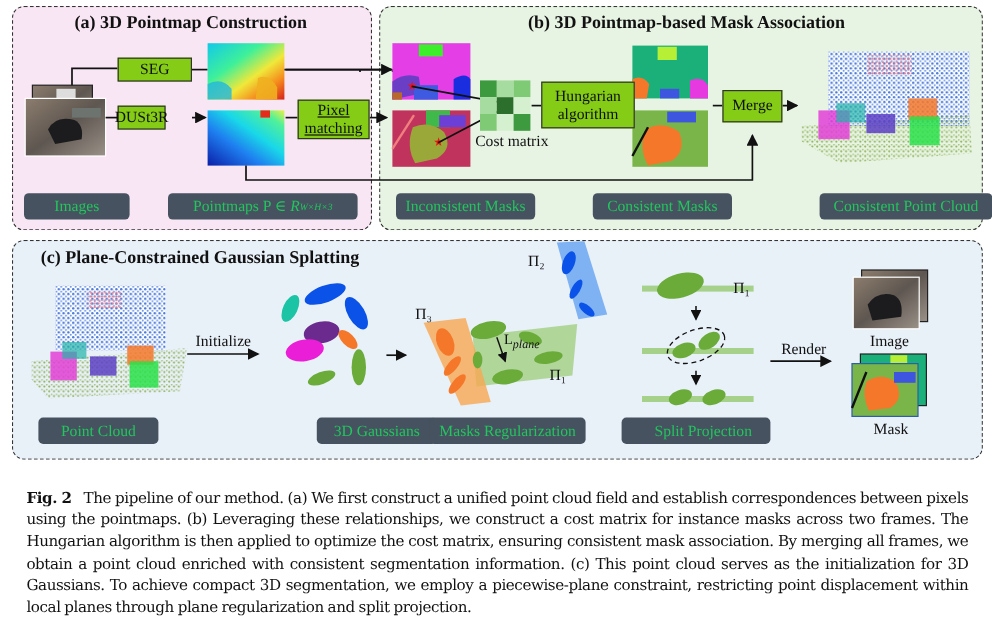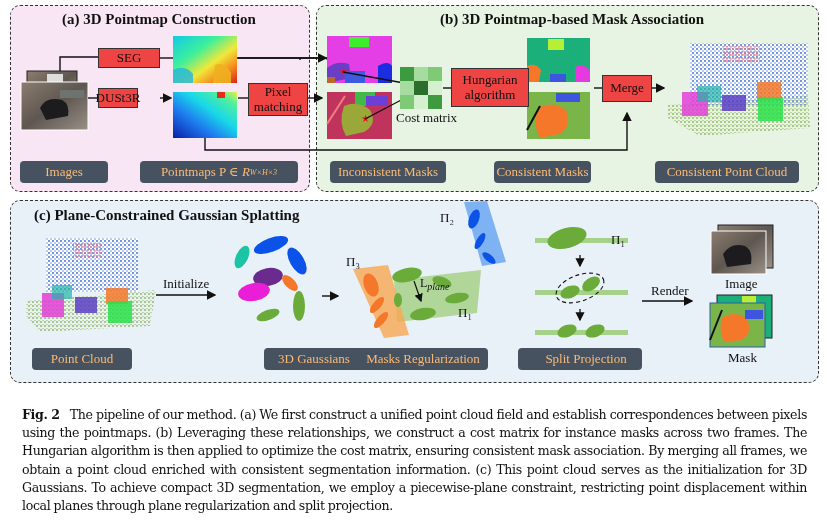--- a/index.html
+++ b/index.html
@@ -1,20 +1,20 @@
 <!DOCTYPE html>
 <html><head>
 <meta charset="utf-8">
 <style>
   html,body{margin:0;padding:0;background:#ffffff;}
   body{width:827px;height:523px;position:relative;overflow:hidden;font-family:"Liberation Serif","DejaVu Serif",serif;color:#111;}
   .panel{position:absolute;border:1.3px dashed #333;border-radius:10px;box-sizing:border-box;}
   .ptitle{position:absolute;font-weight:bold;font-size:15px;white-space:nowrap;}
-  .box{position:absolute;background:#ef4444;border:1.3px solid #333;box-sizing:border-box;font-size:13px;display:flex;align-items:center;justify-content:center;text-align:center;line-height:1.15;}
-  .tag{position:absolute;background:#46525f;color:#fdba74;border-radius:4px;font-size:13px;display:flex;align-items:center;justify-content:center;height:22px;white-space:nowrap;}
+  .box{position:absolute;background:#84cc16;border:1.3px solid #333;box-sizing:border-box;font-size:13px;display:flex;align-items:center;justify-content:center;text-align:center;line-height:1.15;}
+  .tag{position:absolute;background:#46525f;color:#22c55e;border-radius:4px;font-size:13px;display:flex;align-items:center;justify-content:center;height:22px;white-space:nowrap;}
   .lbl{position:absolute;font-size:13px;white-space:nowrap;}
   svg{position:absolute;left:0;top:0;}
   .caption{position:absolute;left:22px;top:406px;width:785px;font-size:12.6px;line-height:18.2px;text-align:justify;font-family:"DejaVu Serif","Liberation Serif",serif;letter-spacing:-0.35px;word-spacing:-0.5px;}
   .caption b{font-weight:bold;}
 </style>
 </head>
 <body>
 
 <div class="panel" style="left:10px;top:5px;width:300px;height:187px;background:#f9e6f4;"></div>
 <div class="panel" style="left:316px;top:5px;width:503px;height:187px;background:#e7f4e3;"></div>
@@ -214,30 +214,30 @@
     <rect x="742" y="296" width="14" height="8" fill="#b7ef36"></rect>
     <rect x="710" y="303" width="55" height="44" fill="#7ab54a" stroke="#2d5ea8"></rect>
     <path d="M722,318 q12,-8 24,0 q8,14 -4,22 l-18,2 q-6,-12 -2,-24 z" fill="#f5782a"></path>
     <rect x="745" y="310" width="18" height="9" fill="#3e55e0"></rect>
     <line x1="710" y1="340" x2="722" y2="310" stroke="#111" stroke-width="2"></line>
   </g>
 </svg>
 
 <div class="box" style="left:98px;top:48px;width:62px;height:20px;">SEG</div>
 <div class="box" style="left:98px;top:88px;width:40px;height:20px;">DUSt3R</div>
-<div class="box" style="left:248px;top:83px;width:60px;height:33px;">Pixel matching</div>
+<div class="box" style="left:248px;top:83px;width:60px;height:33px;text-decoration:underline;">Pixel matching</div>
 <div class="tag" style="left:20px;top:161px;width:88px;">Images</div>
 <div class="tag" style="left:140px;top:161px;width:158px;">Pointmaps P ∈ <i>&nbsp;R</i><sup style="font-size:8px;"><i>W×H×3</i></sup></div>
 
 <div class="lbl" style="left:396px;top:110px;">Cost matrix</div>
 <div class="box" style="left:451px;top:68px;width:78px;height:39px;">Hungarian algorithm</div>
 <div class="box" style="left:602px;top:75px;width:50px;height:27px;">Merge</div>
 <div class="tag" style="left:330px;top:161px;width:116px;">Inconsistent Masks</div>
-<div class="tag" style="left:494px;top:161px;width:97px;">Consistent Masks</div>
-<div class="tag" style="left:655px;top:161px;width:144px;">Consistent Point Cloud</div>
+<div class="tag" style="left:494px;top:161px;width:116px;">Consistent Masks</div>
+<div class="tag" style="left:683px;top:161px;width:144px;">Consistent Point Cloud</div>
 
 <div class="lbl" style="left:163px;top:276px;">Initialize</div>
 <div class="lbl" style="left:346px;top:254px;">Π₃</div>
 <div class="lbl" style="left:440px;top:210px;">Π₂</div>
 <div class="lbl" style="left:458px;top:305px;">Π₁</div>
 <div class="lbl" style="left:420px;top:276px;font-size:12px;">L<sub><i>plane</i></sub></div>
 <div class="lbl" style="left:611px;top:232px;">Π₁</div>
 <div class="lbl" style="left:651px;top:283px;">Render</div>
 <div class="lbl" style="left:725px;top:276px;">Image</div>
 <div class="lbl" style="left:728px;top:350px;">Mask</div>

